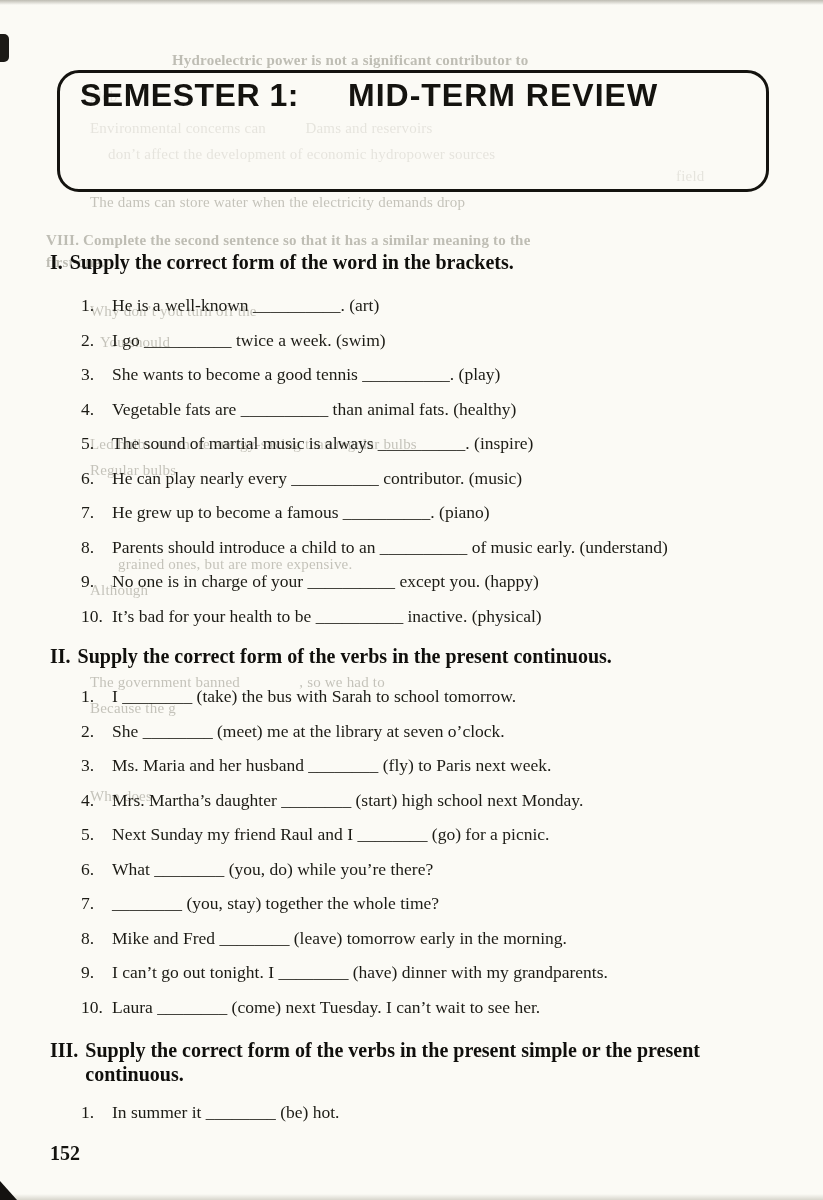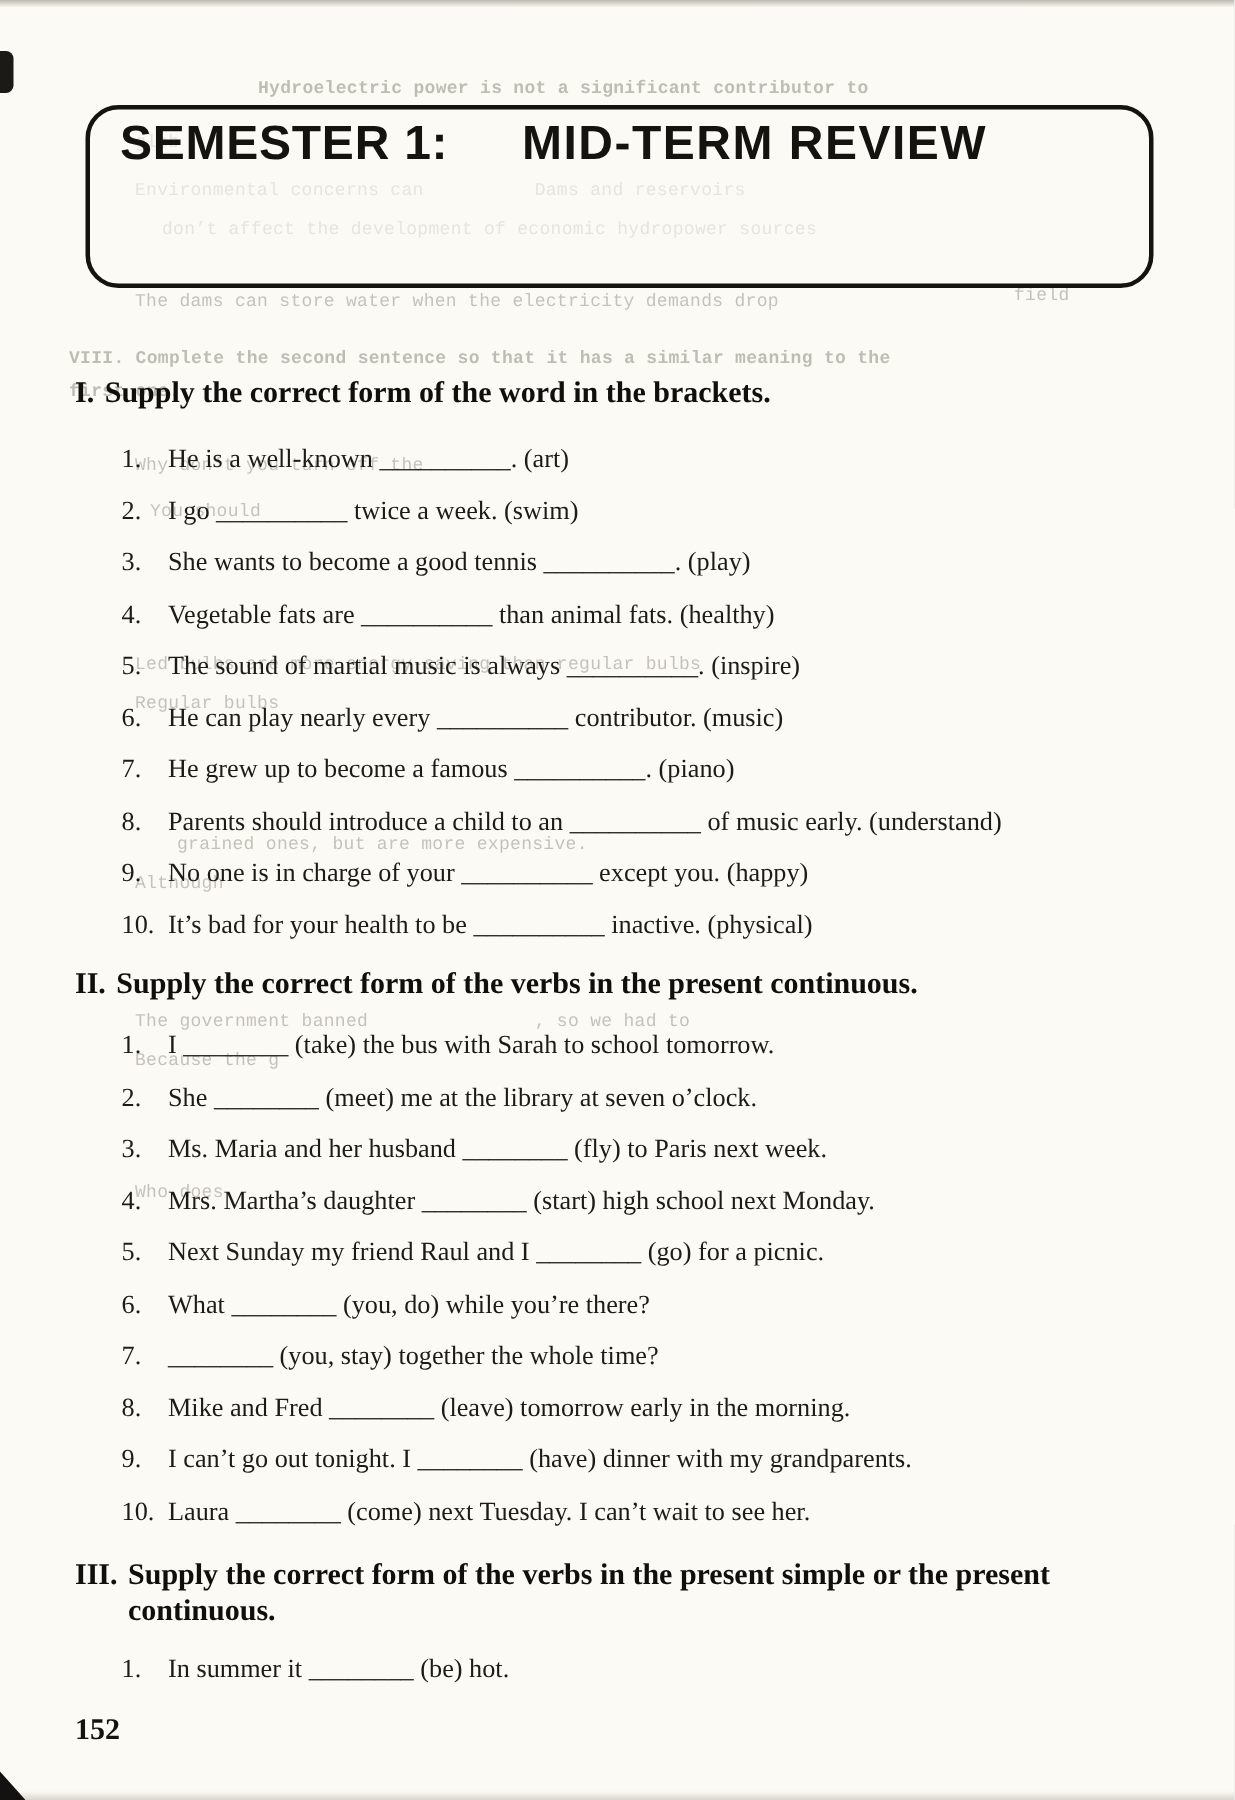--- a/index.html
+++ b/index.html
@@ -13,25 +13,25 @@
     background:linear-gradient(#bdbbb2,rgba(189,187,178,0));z-index:3;}
   .edge-bottom{position:absolute;bottom:0;left:0;right:0;height:6px;
     background:linear-gradient(rgba(216,214,205,0),#d8d6cd);z-index:3;}
   .blob-top-left{position:absolute;left:0;top:34px;width:9px;height:28px;
     background:#1c1a16;border-radius:0 5px 5px 0;z-index:3;}
   .blob-bottom-left{position:absolute;left:0;bottom:0;width:17px;height:19px;
     background:#141210;clip-path:polygon(0 0,0 100%,100% 100%);z-index:3;}
 
   
   .ghost{position:absolute;z-index:1;color:#98968a;opacity:.55;
-    font-size:12px;white-space:pre;filter:blur(.4px);letter-spacing:.2px;font-family:Liberation Mono, monospace;}
+    font-size:15px;white-space:pre;filter:blur(.4px);letter-spacing:.2px;}
   .gb{font-weight:bold;color:#8e8c7f;}
   .g0{left:172px;top:52px;}  .g1{left:90px;top:88px;}
   .g2{left:90px;top:120px;}  .g3{left:108px;top:146px;}
-  .g4{left:676px;top:168px;margin-top:22px;} .g5{left:90px;top:194px;}
+  .g4{left:676px;top:168px;} .g5{left:90px;top:194px;}
   .g6{left:46px;top:232px;}  .g7{left:46px;top:254px;}
   .g8{left:90px;top:303px;}  .g9{left:100px;top:334px;text-align:center;}
   .g10{left:90px;top:436px;} .g11{left:90px;top:462px;}
   .g12{left:118px;top:556px;}.g13{left:90px;top:582px;}
   .g14{left:90px;top:674px;} .g15{left:90px;top:700px;}
   .g16{left:90px;top:788px;}
 
   
   .header-box{
     position:absolute;left:57px;top:70px;width:706px;height:112px;z-index:2;

